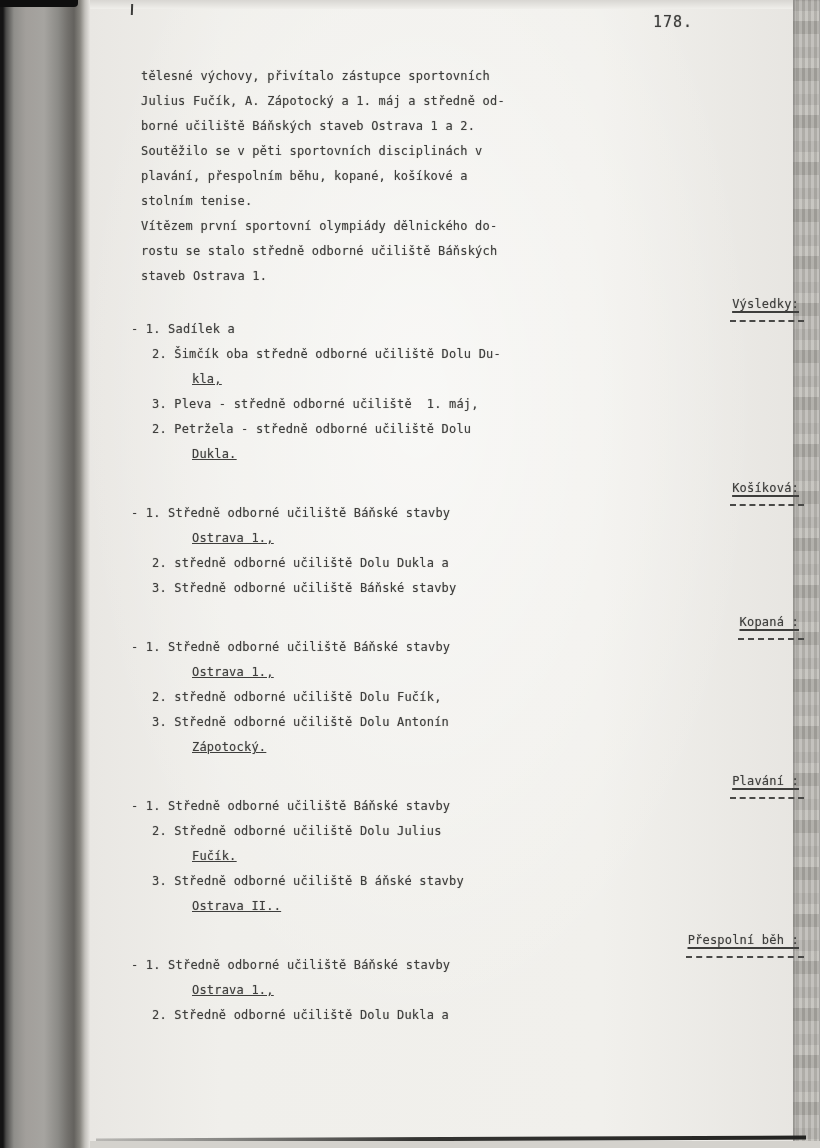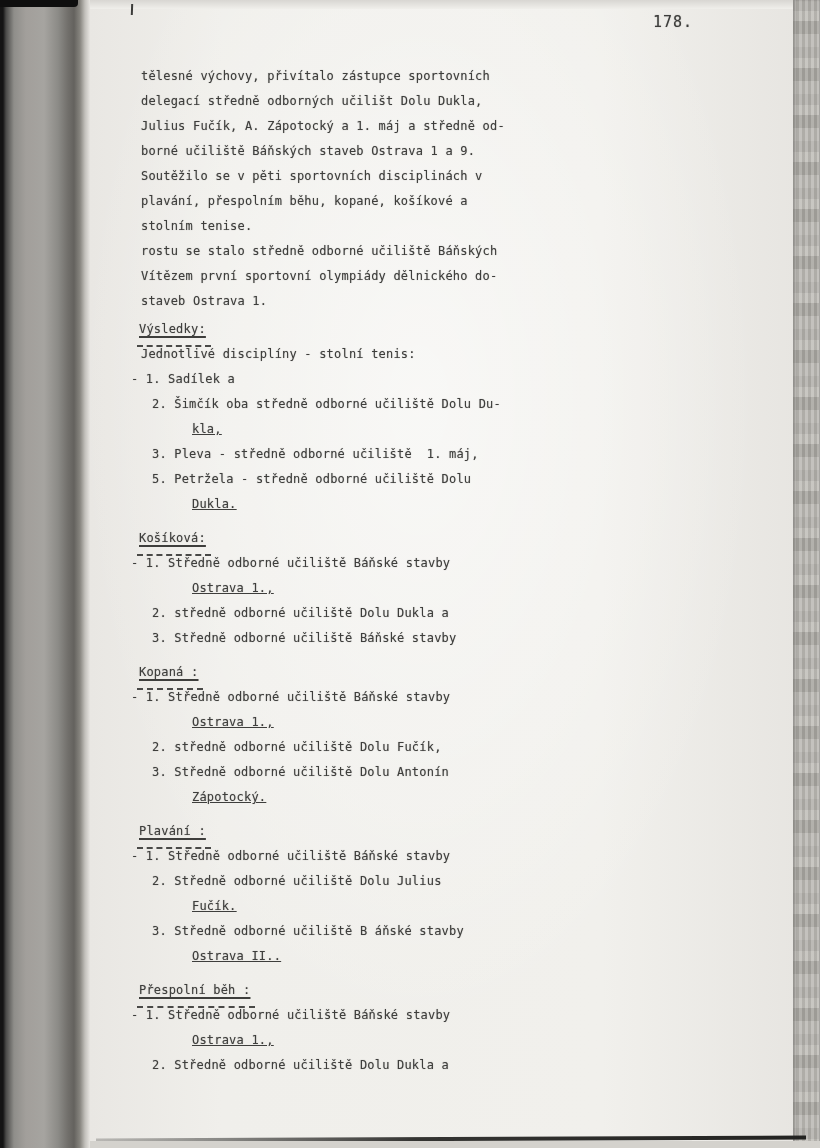--- a/index.html
+++ b/index.html
@@ -77,21 +77,21 @@
     position:absolute;left:110px;top:64px;width:668px;
     font-size:12px;color:#3e3e3c;
     text-shadow:0 0 1px rgba(62,62,60,.45);
     margin-left:21px;
   }
   .line{
     height:25px;line-height:25px;white-space:pre;
     letter-spacing:.2px;
   }
   .line.p{padding-left:10px;}
-  .line.h{padding-left:8px;}
+  .line.h{padding-left:8px;text-align:right;}
   .line.d{padding-left:0;}
   .line.n{padding-left:21px;}
   .line.c{padding-left:61px;text-decoration:underline;}
   .block.section{margin-top:9px;}
   .block.section:first-of-type{margin-top:0;}
   .block.sec-vysledky{margin-top:3px;}
   .heading{
     display:inline-block;position:relative;
     text-decoration:underline;
     text-decoration-thickness:1.5px;
@@ -113,38 +113,36 @@
   <div class="right-band"></div>
   <div class="bottom-line"></div>
   <div class="bottom-strip"></div>
   <div class="speck-tick"></div>
 
   <div class="page-number">178.</div>
 
   <div class="text-column">
       <div class="block para intro-paragraph">
         <div class="line p">tělesné výchovy, přivítalo zástupce sportovních</div>
-        <div class="line p">delegací středně odborných učilišt Dolu Dukla,</div>
         <div class="line p">Julius Fučík, A. Zápotocký a 1. máj a středně od-</div>
-        <div class="line p">borné učiliště Báňských staveb Ostrava 1 a 9.</div>
+        <div class="line p">borné učiliště Báňských staveb Ostrava 1 a 2.</div>
         <div class="line p">Soutěžilo se v pěti sportovních disciplinách v</div>
         <div class="line p">plavání, přespolním běhu, kopané, košíkové a</div>
         <div class="line p">stolním tenise.</div>
+        <div class="line p">Vítězem první sportovní olympiády dělnického do-</div>
         <div class="line p">rostu se stalo středně odborné učiliště Báňských</div>
-        <div class="line p">Vítězem první sportovní olympiády dělnického do-</div>
         <div class="line p">staveb Ostrava 1.</div>
       </div>
       <div class="block section sec-vysledky">
         <div class="line h"><span class="heading">Výsledky:</span></div>
-        <div class="line p">Jednotlivé disciplíny - stolní tenis:</div>
         <div class="line d">- 1. Sadílek a</div>
         <div class="line n">2. Šimčík oba středně odborné učiliště Dolu Du-</div>
         <div class="line c">kla,</div>
         <div class="line n">3. Pleva - středně odborné učiliště  1. máj,</div>
-        <div class="line n">5. Petržela - středně odborné učiliště Dolu</div>
+        <div class="line n">2. Petržela - středně odborné učiliště Dolu</div>
         <div class="line c">Dukla.</div>
       </div>
       <div class="block section sec-kosikova">
         <div class="line h"><span class="heading">Košíková:</span></div>
         <div class="line d">- 1. Středně odborné učiliště Báňské stavby</div>
         <div class="line c">Ostrava 1.,</div>
         <div class="line n">2. středně odborné učiliště Dolu Dukla a</div>
         <div class="line n">3. Středně odborné učiliště Báňské stavby</div>
       </div>
       <div class="block section sec-kopana">

